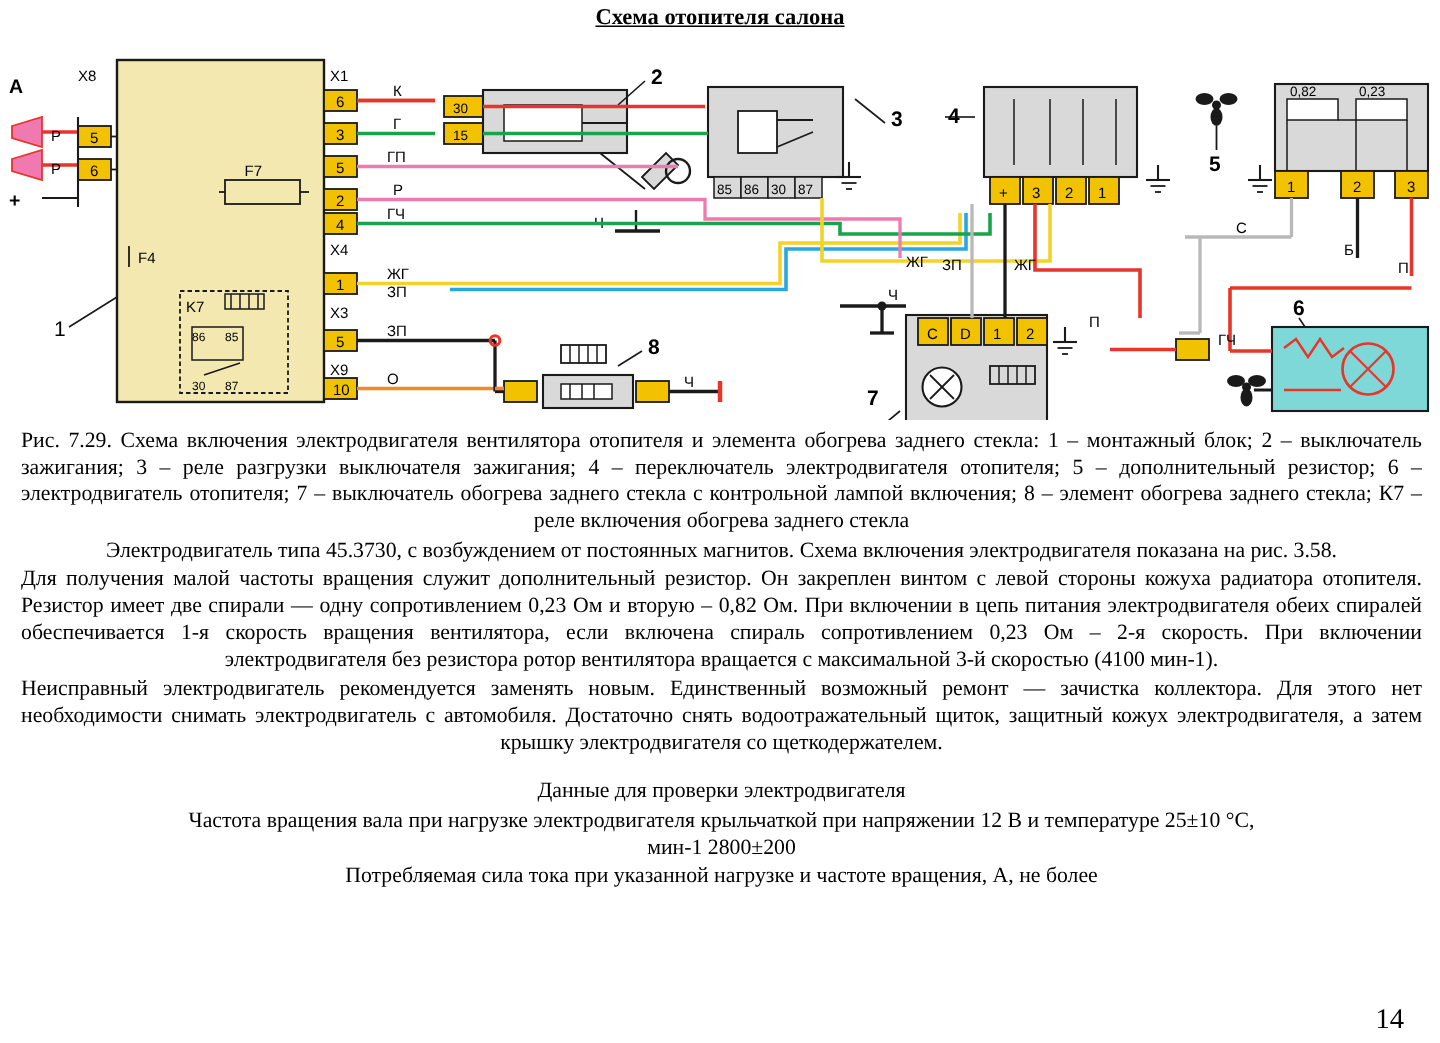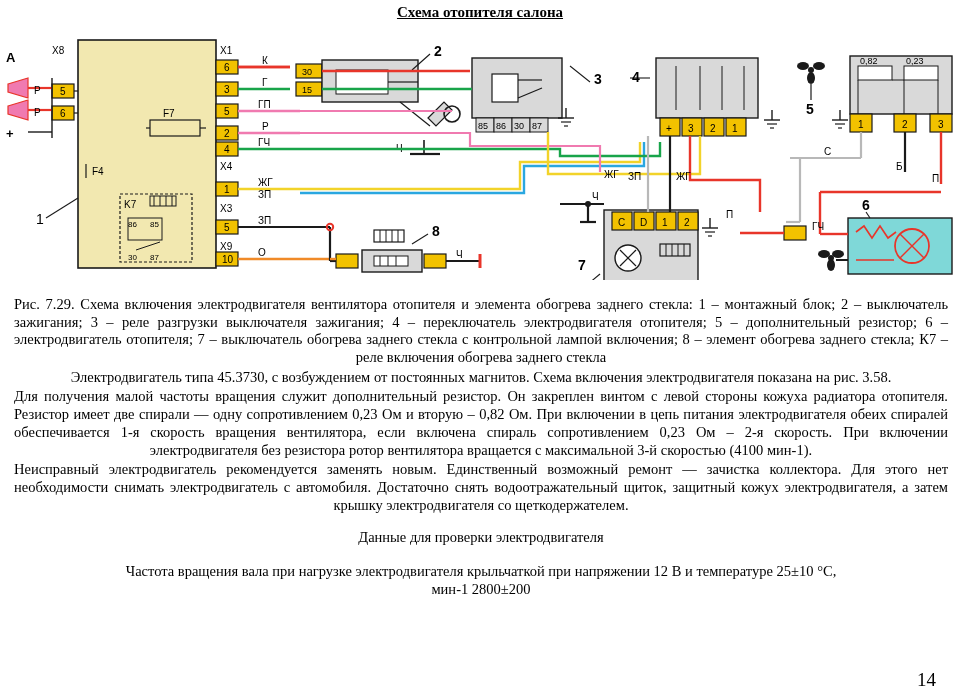--- a/index.html
+++ b/index.html
@@ -1,19 +1,19 @@
 <!DOCTYPE html>
 <html><head>
 <meta charset="utf-8">
 <style>
   html,body{margin:0;padding:0;background:#ffffff;}
   body{width:960px;height:695px;font-family:"Liberation Serif",serif;color:#000;position:relative;overflow:hidden;}
   .title{position:absolute;left:0;top:4px;width:960px;text-align:center;font-size:15px;font-weight:bold;text-decoration:underline;font-family:"Liberation Serif",serif;}
   #diagram{position:absolute;left:0;top:22px;width:960px;height:258px;}
-  .txtblock{position:absolute;left:14px;top:296px;width:934px;font-size:14.5px;line-height:1.22;text-align:center;}
+  .txtblock{position:absolute;left:14px;top:286px;width:934px;font-size:14.5px;line-height:1.22;text-align:center;}
   .txtblock p{margin:0 0 0 0;}
   .just{text-align:justify;text-align-last:center;}
   .pagenum{position:absolute;right:24px;bottom:4px;font-size:19px;}
   svg text{font-family:"Liberation Sans",sans-serif;}
 </style>
 </head>
 <body>
 
 <div class="title">Схема отопителя салона</div>
 
@@ -301,17 +301,18 @@
 
   <path d="M330 237 L336 237" fill="none" stroke="#f08a28" stroke-width="2.4"></path>
 </svg>
 
 <div class="txtblock">
   <p class="just">Рис. 7.29. Схема включения электродвигателя вентилятора отопителя и элемента обогрева заднего стекла: 1 – монтажный блок; 2 – выключатель зажигания; 3 – реле разгрузки выключателя зажигания; 4 – переключатель электродвигателя отопителя; 5 – дополнительный резистор; 6 – электродвигатель отопителя; 7 – выключатель обогрева заднего стекла с контрольной лампой включения; 8 – элемент обогрева заднего стекла; К7 – реле включения обогрева заднего стекла</p>
   <p class="just" style="margin-top:2px">Электродвигатель типа 45.3730, с возбуждением от постоянных магнитов. Схема включения электродвигателя показана на рис. 3.58.</p>
   <p class="just" style="margin-top:2px">Для получения малой частоты вращения служит дополнительный резистор. Он закреплен винтом с левой стороны кожуха радиатора отопителя. Резистор имеет две спирали — одну сопротивлением 0,23 Ом и вторую – 0,82 Ом. При включении в цепь питания электродвигателя обеих спиралей обеспечивается 1-я скорость вращения вентилятора, если включена спираль сопротивлением 0,23 Ом – 2-я скорость. При включении электродвигателя без резистора ротор вентилятора вращается с максимальной 3-й скоростью (4100 мин-1).</p>
   <p class="just" style="margin-top:2px">Неисправный электродвигатель рекомендуется заменять новым. Единственный возможный ремонт — зачистка коллектора. Для этого нет необходимости снимать электродвигатель с автомобиля. Достаточно снять водоотражательный щиток, защитный кожух электродвигателя, а затем крышку электродвигателя со щеткодержателем.</p>
   <p style="margin-top:15px">Данные для проверки электродвигателя</p>
-  <p style="margin-top:16px">Частота вращения вала при нагрузке электродвигателя крыльчаткой при напряжении 12 В и температуре 25±10 °С,</p>
+  <p style="margin-top:2px">Частота вращения вала при нагрузке электродвигателя крыльчаткой при напряжении 12 В и температуре 25±10 °С,</p>
   <p>мин-1      2800±200</p>
+  <p style="margin-top:2px">Потребляемая сила тока при указанной нагрузке и частоте вращения, А, не более</p>
 </div>
 
 <div class="pagenum">14</div>
 
 </body></html>

